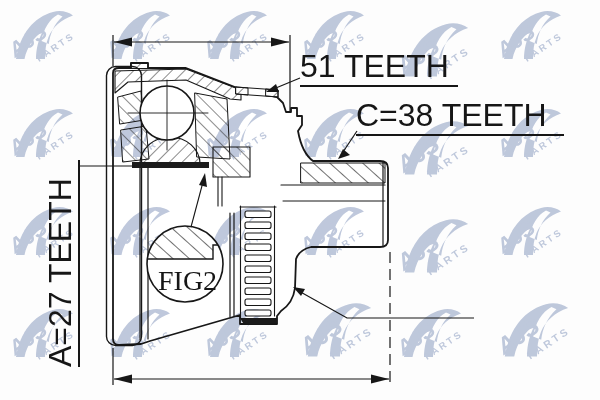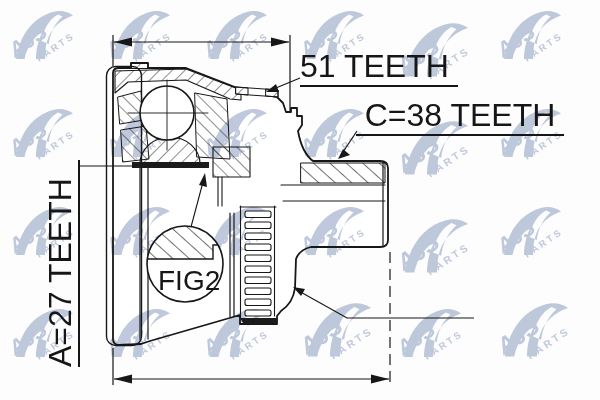--- a/index.html
+++ b/index.html
@@ -7,27 +7,27 @@
     position:relative;width:600px;height:400px;overflow:hidden;
     background:#fdfdfd;font-family:"Liberation Sans",sans-serif;
   }
   .stage svg{position:absolute;left:0;top:0;}
   .lbl{
     position:absolute;color:#161616;font-family:"Liberation Sans",sans-serif;
     white-space:nowrap;line-height:1;
   }
   .lbl-underline{border-bottom:2px solid #161616;padding-bottom:3px;}
   #lbl45{left:300px;top:50px;font-size:32px;width:158px;}
-  #lblC38{left:356px;top:99px;font-size:32px;width:208px;text-align:center;}
+  #lblC38{left:356px;top:99px;font-size:32px;width:208px;}
   #lblA27{
     left:44px;top:367px;font-size:32px;width:207px;height:32px;
     transform:rotate(-90deg);transform-origin:0 0;
     border-bottom:2px solid #161616;padding-bottom:2px;
   }
-  #lblFig{left:158px;top:267px;font-size:28px;letter-spacing:0px;}
+  #lblFig{left:158px;top:267px;font-size:28px;letter-spacing:0px;font-family:Liberation Serif, serif;}
 </style>
 </head>
 <body>
 
 <div class="stage">
 <svg width="600" height="400" viewBox="0 0 600 400">
   <defs>
 
     <pattern id="hatchA" width="9" height="9" patternUnits="userSpaceOnUse" patternTransform="rotate(45)">
       <rect width="9" height="9" fill="none"></rect>

